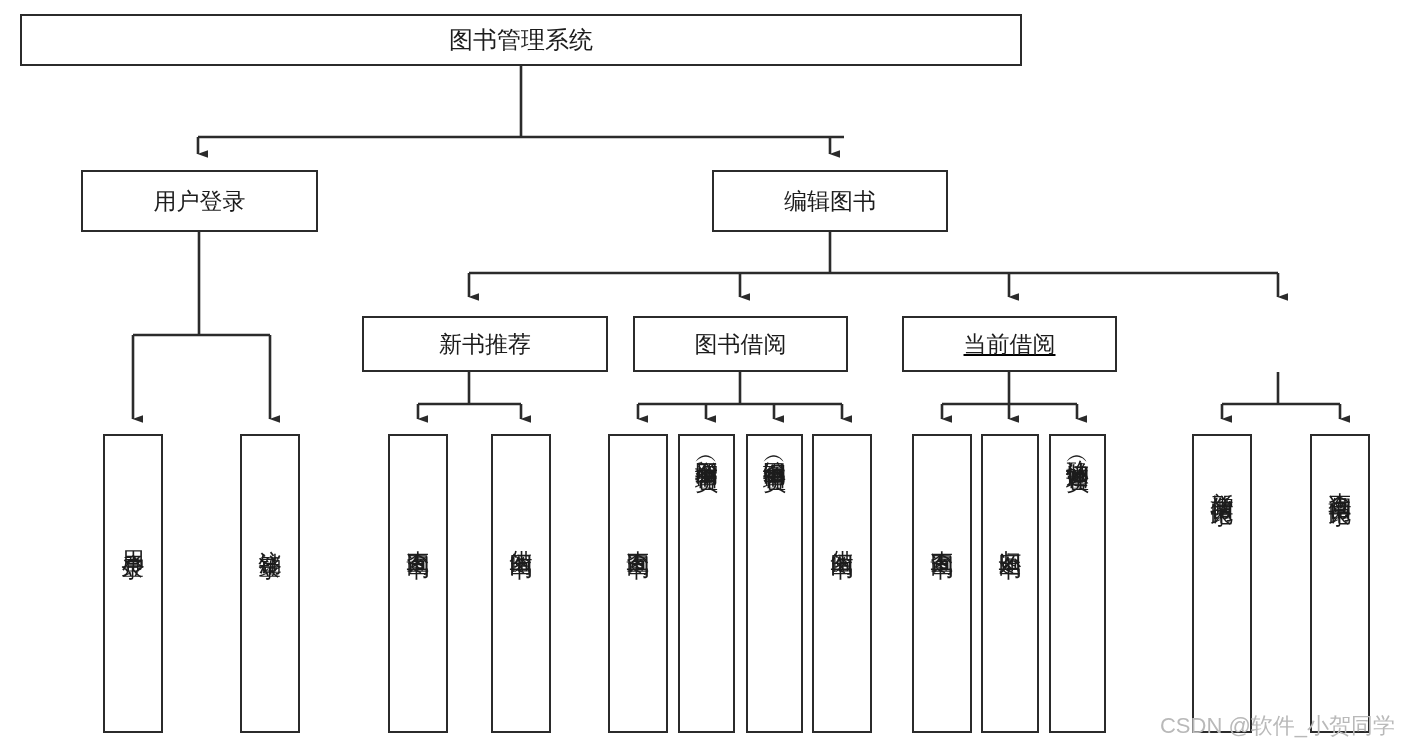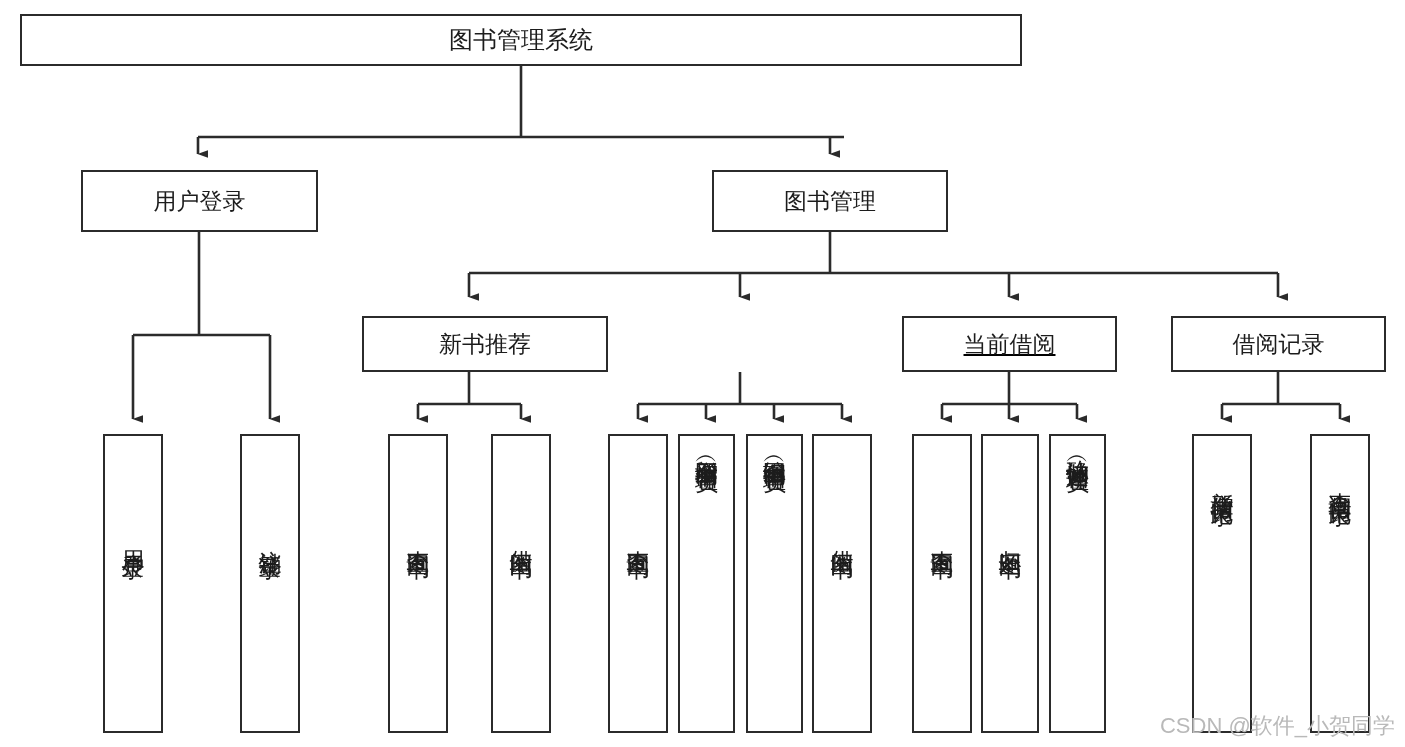--- a/index.html
+++ b/index.html
@@ -130,32 +130,32 @@
   </svg>
 
   <div class="node root horizontal" style="left:20px; top:14px; width:1002px; height:52px;">
     <span class="node-label">图书管理系统</span>
   </div>
 
   <div class="node horizontal" style="left:81px; top:170px; width:237px; height:62px;">
     <span class="node-label">用户登录</span>
   </div>
   <div class="node horizontal" style="left:712px; top:170px; width:236px; height:62px;">
-    <span class="node-label">图书管理</span>
+    <span class="node-label">编辑图书</span>
   </div>
 
   <div class="node horizontal" style="left:362px; top:316px; width:246px; height:56px;">
     <span class="node-label">新书推荐</span>
   </div>
+  <div class="node horizontal" style="left:633px; top:316px; width:215px; height:56px;">
+    <span class="node-label">图书借阅</span>
+  </div>
   <div class="node horizontal" style="left:902px; top:316px; width:215px; height:56px;text-decoration:underline;">
     <span class="node-label">当前借阅</span>
   </div>
-  <div class="node horizontal" style="left:1171px; top:316px; width:215px; height:56px;">
-    <span class="node-label">借阅记录</span>
-  </div>
 
   <div class="node vertical" style="left:103px; top:434px; width:60px; height:299px; padding-top:96px;">
     <span class="node-label">用户登录</span>
   </div>
   <div class="node vertical" style="left:240px; top:434px; width:60px; height:299px; padding-top:96px;">
     <span class="node-label">注销登录</span>
   </div>
 
   <div class="node vertical" style="left:388px; top:434px; width:60px; height:299px; padding-top:96px;">
     <span class="node-label">查询图书</span>

